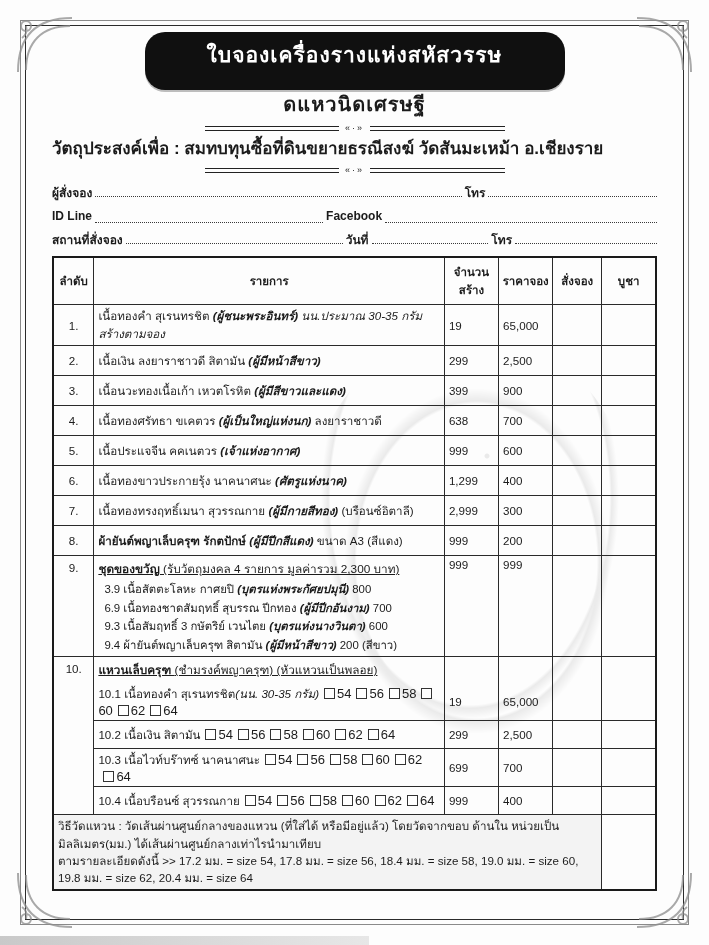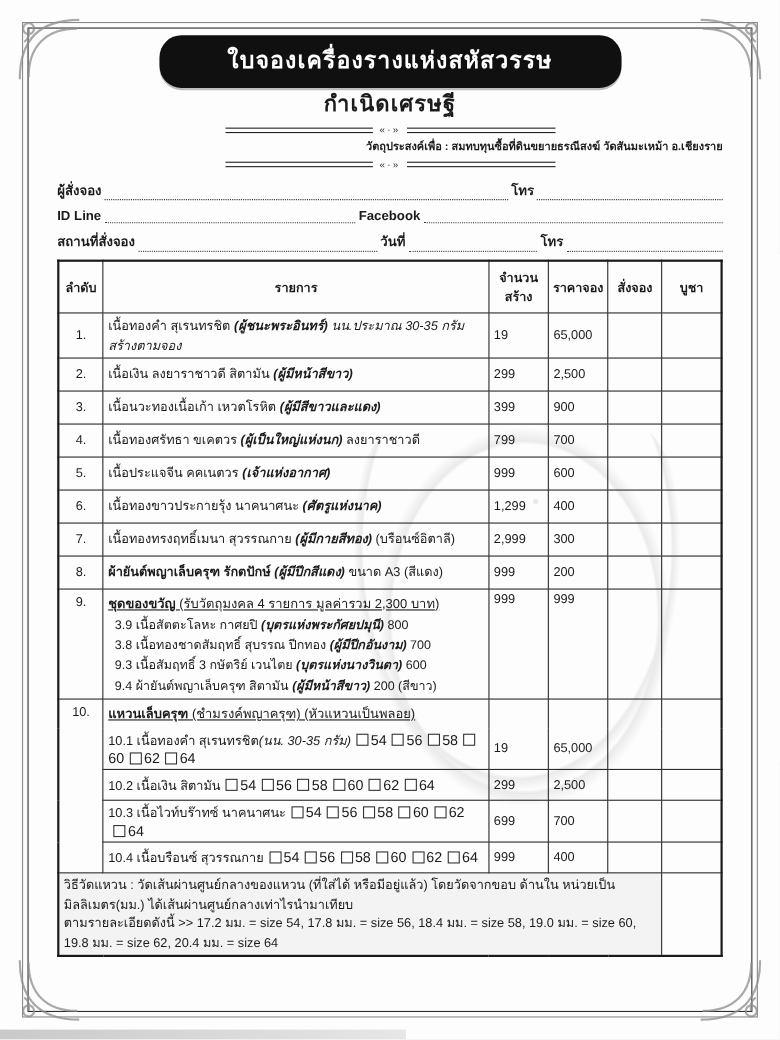--- a/index.html
+++ b/index.html
@@ -30,38 +30,38 @@
       radial-gradient(circle at 55% 30%, #000 0 2px, transparent 3px),
       radial-gradient(ellipse at 50% 40%, transparent 58%, #000 59%, transparent 62%),
       radial-gradient(ellipse at 52% 55%, transparent 48%, #000 49%, transparent 53%);
     border-radius:50%;
     pointer-events:none;
   }
   .content{position:absolute;left:52px;right:52px;top:32px;}
 
   .banner{
     width:420px;margin:0 auto;background:#101010;color:#fff;
-    border-radius:20px;text-align:center;padding:6px 0 9px;
+    border-radius:20px;text-align:center;padding:6px 0 19px;
     font-size:21px;font-weight:bold;letter-spacing:1px;
     box-shadow:0 2px 0 rgba(0,0,0,.25);
   }
   .logo-title{
     text-align:center;font-family:"DejaVu Serif","Liberation Serif",serif;
     font-weight:bold;font-size:57px;line-height:1.02;margin-top:2px;
     letter-spacing:2px;text-shadow:3px 3px 0 rgba(0,0,0,.18);
   }
   .logo-sub{text-align:center;font-weight:bold;font-size:20px;margin-top:-2px;letter-spacing:1px;}
   .ceremony{Text-align:center;font-size:10.3px;font-weight:bold;text-align:center;line-height:1.5;margin-top:4px;}
   .orn{display:flex;align-items:center;justify-content:center;margin:3px auto;width:300px;}
   .orn .bar{flex:1;height:3px;border-top:1px solid #222;border-bottom:1px solid #222;}
   .orn .mid{padding:0 6px;font-size:9px;color:#222;letter-spacing:2px;}
-  .purpose{text-align:right;font-size:10px;font-weight:bold;line-height:1.55;}
+  .purpose{text-align:left;font-size:17px;font-weight:bold;line-height:1.55;}
 
   .fields{margin-top:8px;font-size:12px;}
-  .frow{display:flex;align-items:flex-end;margin-bottom:7px;}
+  .frow{display:flex;margin-bottom:7px;}
   .frow .lbl{white-space:nowrap;padding-right:3px;font-weight:bold;}
   .frow .lbl2{white-space:nowrap;padding:0 3px;font-weight:bold;}
   .dots{border-bottom:1.2px dotted #3a3a3a;height:13px;}
 
   table.order{border-collapse:collapse;width:100%;margin-top:4px;border:2px solid #1a1a1a;table-layout:fixed;}
   table.order th,table.order td{border:1.2px solid #2a2a2a;font-size:11.6px;padding:2px 4px;overflow:hidden;}
   table.order th{font-weight:bold;text-align:center;font-size:11.5px;padding:5px 1px;}
   td.c-no{text-align:center;vertical-align:middle;}
   td.c-no.top{vertical-align:top;padding-top:5px;}
   td.c-item{padding-left:7px;}
@@ -129,21 +129,21 @@
         </svg>
     </div>
   </div>
 
   <div class="watermark"></div>
 
   <div class="content">
 
     <div class="banner">ใบจองเครื่องรางแห่งสหัสวรรษ</div>
 
-    <div class="logo-sub">กำเนิดเศรษฐี</div>
+    <div class="logo-sub">ดแหวนิดเศรษฐี</div>
 
 
     <div class="orn">
       <span class="bar"></span>
       <span class="mid">«·»</span>
       <span class="bar"></span>
     </div>
 
     <div class="purpose">
       <div>วัตถุประสงค์เพื่อ : สมทบทุนซื้อที่ดินขยายธรณีสงฆ์ วัดสันมะเหม้า อ.เชียงราย</div>
@@ -218,21 +218,21 @@
             <td class="c-no">3.</td>
             <td class="c-item"><span>เนื้อนวะทองเนื้อเก้า เหวตโรหิต </span><span class="seg-bi">(ผู้มีสีขาวและแดง)</span></td>
             <td class="c-qty">399</td>
             <td class="c-price">900</td>
             <td class=""></td>
             <td class=""></td>
           </tr>
           <tr class="r-simple">
             <td class="c-no">4.</td>
             <td class="c-item"><span>เนื้อทองศรัทธา ขเคตวร </span><span class="seg-bi">(ผู้เป็นใหญ่แห่งนก)</span><span> ลงยาราชาวดี</span></td>
-            <td class="c-qty">799</td>
+            <td class="c-qty">638</td>
             <td class="c-price">700</td>
             <td class=""></td>
             <td class=""></td>
           </tr>
           <tr class="r-simple">
             <td class="c-no">5.</td>
             <td class="c-item"><span>เนื้อประแจจีน คคเนตวร </span><span class="seg-bi">(เจ้าแห่งอากาศ)</span></td>
             <td class="c-qty">999</td>
             <td class="c-price">600</td>
             <td class=""></td>
@@ -260,21 +260,21 @@
             <td class="c-qty">999</td>
             <td class="c-price">200</td>
             <td class=""></td>
             <td class=""></td>
           </tr>
           <tr>
             <td class="c-no top">9.</td>
             <td class="c-item vtop">
               <div class="g-head"><span class="seg-b">ชุดของขวัญ </span><span>(รับวัตถุมงคล 4 รายการ มูลค่ารวม 2,300 บาท)</span></div>
               <div class="g-line"><span>3.9   เนื้อสัตตะโลหะ กาศยปิ </span><span class="seg-bi">(บุตรแห่งพระกัศยปมุนี)</span><span> 800</span></div>
-              <div class="g-line"><span>3.8   เนื้อทองชาดสัมฤทธิ์ สุบรรณ ปีกทอง </span><span class="seg-bi">(ผู้มีปีกอันงาม)</span><span> 700</span></div>
+              <div class="g-line"><span>6.9   เนื้อทองชาดสัมฤทธิ์ สุบรรณ ปีกทอง </span><span class="seg-bi">(ผู้มีปีกอันงาม)</span><span> 700</span></div>
               <div class="g-line"><span>9.3   เนื้อสัมฤทธิ์ 3 กษัตริย์ เวนไตย </span><span class="seg-bi">(บุตรแห่งนางวินตา)</span><span> 600</span></div>
               <div class="g-line"><span>9.4   ผ้ายันต์พญาเล็บครุฑ สิตามัน </span><span class="seg-bi">(ผู้มีหน้าสีขาว)</span><span> 200 (สีขาว)</span></div>
             </td>
             <td class="c-qty vtop">999</td>
             <td class="c-price vtop">999</td>
             <td class=""></td>
             <td class=""></td>
           </tr>
           <tr>
             <td class="c-no top" rowspan="5">10.</td>

